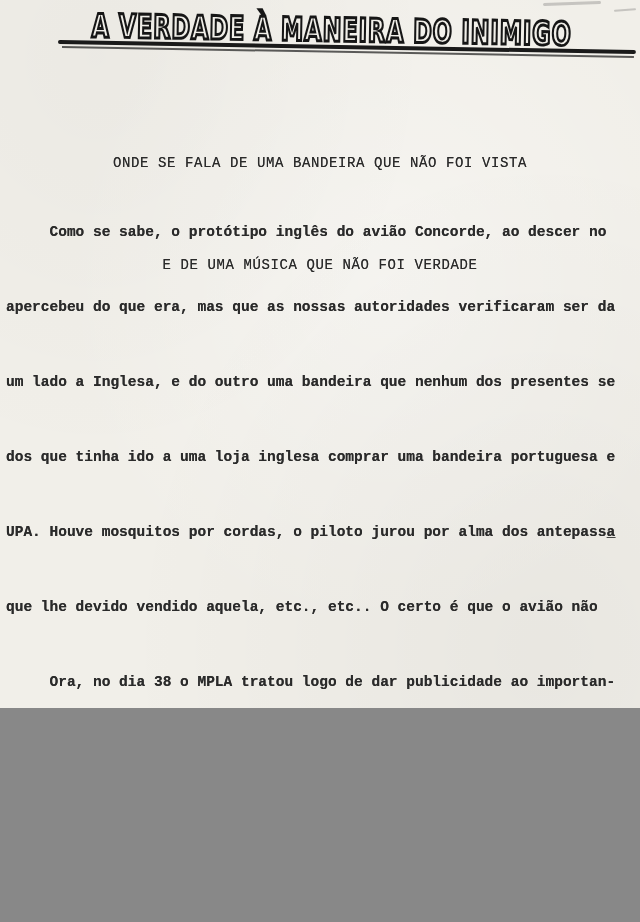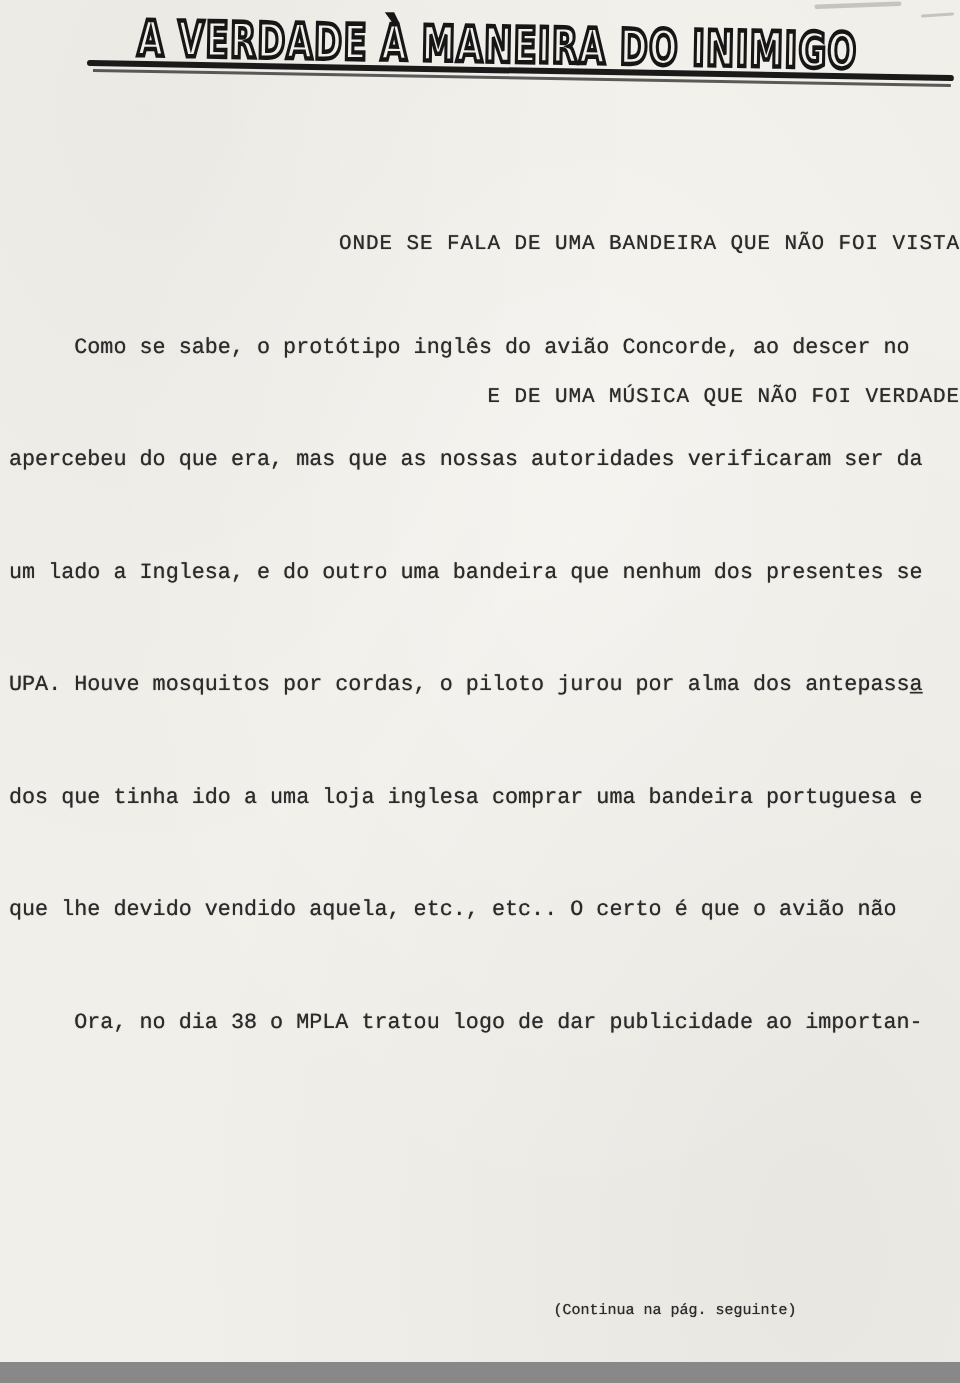--- a/index.html
+++ b/index.html
@@ -1,20 +1,20 @@
 <!DOCTYPE html>
 <html><head>
 <meta charset="utf-8">
 <style>
   html,body { margin:0; padding:0; }
   body { background:#888; font-family:"Liberation Sans", sans-serif; }
 
   #paper {
     position:relative;
-    width:640px; height:908px;
+    width:640px; height:708px;
     margin:0 auto;
     background:
       radial-gradient(ellipse at 15% 8%, rgba(0,0,0,0.025), transparent 45%),
       radial-gradient(ellipse at 85% 92%, rgba(0,0,0,0.035), transparent 55%),
       radial-gradient(ellipse at 60% 40%, rgba(255,255,255,0.35), transparent 60%),
       #f1efe9;
     overflow:hidden;
     color:#2a2a2a;
   }
 
@@ -52,34 +52,34 @@
 
   
   .tw {
     font-family:"Liberation Mono","DejaVu Sans Mono", monospace;
     color:#2a2a2a;
     text-shadow:0 0 0.6px rgba(35,35,35,0.75);
   }
 
   .subtitle {
     position:absolute; left:0; right:0; top:78px;
-    text-align:right;
+    text-align:center;
     font-size:14px;
     letter-spacing:0.6px;
     line-height:34px;
     white-space:pre;
   }
 
   .body-block {
     position:absolute; left:6px; top:170px;
     font-size:14.5px;
     line-height:25px;
     white-space:pre;
   }
-  .bl { height:25px; }
+  .bl { height:25px;font-weight:bold; }
 
   .continuation {
     position:absolute; left:369px; top:869px;
     font-size:10px;
     white-space:pre;
   }
 
   .page-number {
     position:absolute; left:596px; top:936px;
     font-size:15px;
@@ -104,22 +104,22 @@
 
   <div class="subtitle tw">
     <div>ONDE SE FALA DE UMA BANDEIRA QUE NÃO FOI VISTA</div>
     <div>E DE UMA MÚSICA QUE NÃO FOI VERDADE</div>
   </div>
 
   <div class="body-block tw">
     <div class="bl">     Como se sabe, o protótipo inglês do avião Concorde, ao descer no</div>
     <div class="bl">apercebeu do que era, mas que as nossas autoridades verificaram ser da</div>
     <div class="bl">um lado a Inglesa, e do outro uma bandeira que nenhum dos presentes se</div>
+    <div class="bl">dos que tinha ido a uma loja inglesa comprar uma bandeira portuguesa e</div>
     <div class="bl">UPA. Houve mosquitos por cordas, o piloto jurou por alma dos antepassa̲</div>
-    <div class="bl">dos que tinha ido a uma loja inglesa comprar uma bandeira portuguesa e</div>
     <div class="bl">que lhe devido vendido aquela, etc., etc.. O certo é que o avião não</div>
     <div class="bl">     Ora, no dia 38 o MPLA tratou logo de dar publicidade ao importan-</div>
     
     
     
     
     
     
     
     

